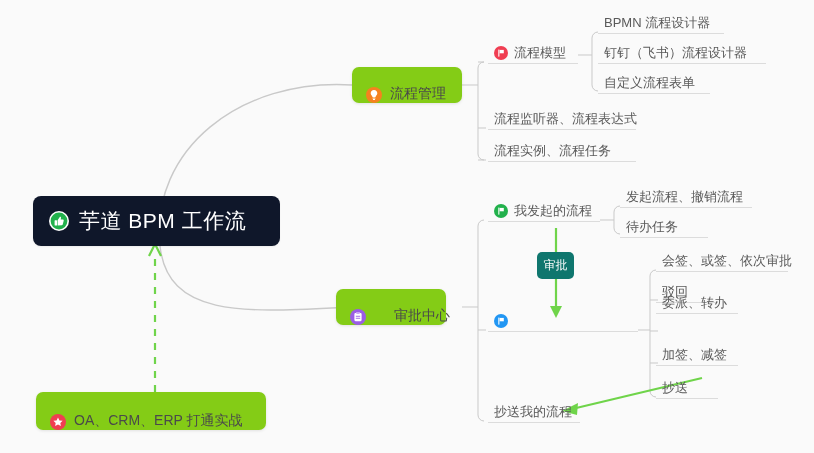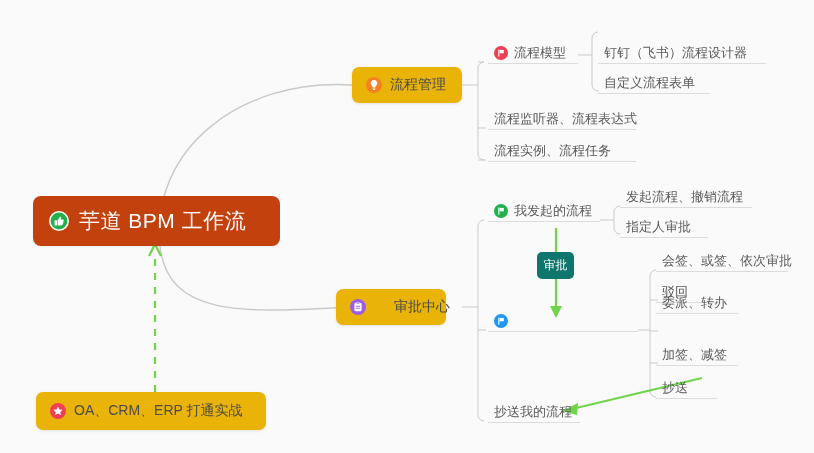--- a/index.html
+++ b/index.html
@@ -26,44 +26,44 @@
     pointer-events: none;
   }
 
   
   .root-node {
     position: absolute;
     left: 33px;
     top: 196px;
     width: 247px;
     height: 50px;
-    background: #c2410c;
+    background: #0f172a;
     border-radius: 8px;
     display: flex;
     align-items: center;
     box-sizing: border-box;
     padding-left: 16px;
     box-shadow: 0 1px 2px rgba(0,0,0,0.06);
   }
   .root-label {
     color: #ffffff;
     font-size: 21px;
     letter-spacing: 0.5px;
     margin-left: 10px;
     white-space: nowrap;
   }
 
   
   .card {
     position: absolute;
-    background: #eab308;
+    background: #84cc16;
     border-radius: 7px;
     box-shadow: 0 1px 3px rgba(0,0,0,0.10);
     display: flex;
-    align-items: center;
+    align-items: flex-end;
     box-sizing: border-box;
     padding: 0 14px;
     white-space: nowrap;
   }
   .card-label {
     font-size: 14px;
     color: #4a4a4a;
     margin-left: 8px;
   }
   #node-liucheng-guanli { left: 352px; top: 67px;  width: 110px; height: 36px; }
@@ -199,20 +199,23 @@
   </div>
 
   <div class="leaf no-icon" style="left:488px; top:108px; width:148px; height:22px;">
     <span class="leaf-label">流程监听器、流程表达式</span>
   </div>
 
   <div class="leaf no-icon" style="left:488px; top:140px; width:148px; height:22px;">
     <span class="leaf-label">流程实例、流程任务</span>
   </div>
 
+  <div class="leaf no-icon" style="left:598px; top:12px; width:126px; height:22px;">
+    <span class="leaf-label">BPMN 流程设计器</span>
+  </div>
 
   <div class="leaf no-icon" style="left:598px; top:42px; width:168px; height:22px;">
     <span class="leaf-label">钉钉（飞书）流程设计器</span>
   </div>
 
   <div class="leaf no-icon" style="left:598px; top:72px; width:112px; height:22px;">
     <span class="leaf-label">自定义流程表单</span>
   </div>
 
   <div class="card" id="node-shenpi-zhongxin">
@@ -252,21 +255,21 @@
 
   <div class="leaf no-icon" style="left:488px; top:401px; width:92px; height:22px;">
     <span class="leaf-label">抄送我的流程</span>
   </div>
 
   <div class="leaf no-icon" style="left:620px; top:186px; width:132px; height:22px;">
     <span class="leaf-label">发起流程、撤销流程</span>
   </div>
 
   <div class="leaf no-icon" style="left:620px; top:216px; width:88px; height:22px;">
-    <span class="leaf-label">指定人审批</span>
+    <span class="leaf-label">待办任务</span>
   </div>
 
   <div class="leaf no-icon" style="left:656px; top:250px; width:132px; height:22px;">
     <span class="leaf-label">会签、或签、依次审批</span>
   </div>
 
   <div class="leaf no-icon" style="left:656px; top:281px; width:62px; height:22px;">
     <span class="leaf-label">驳回</span>
   </div>
 

